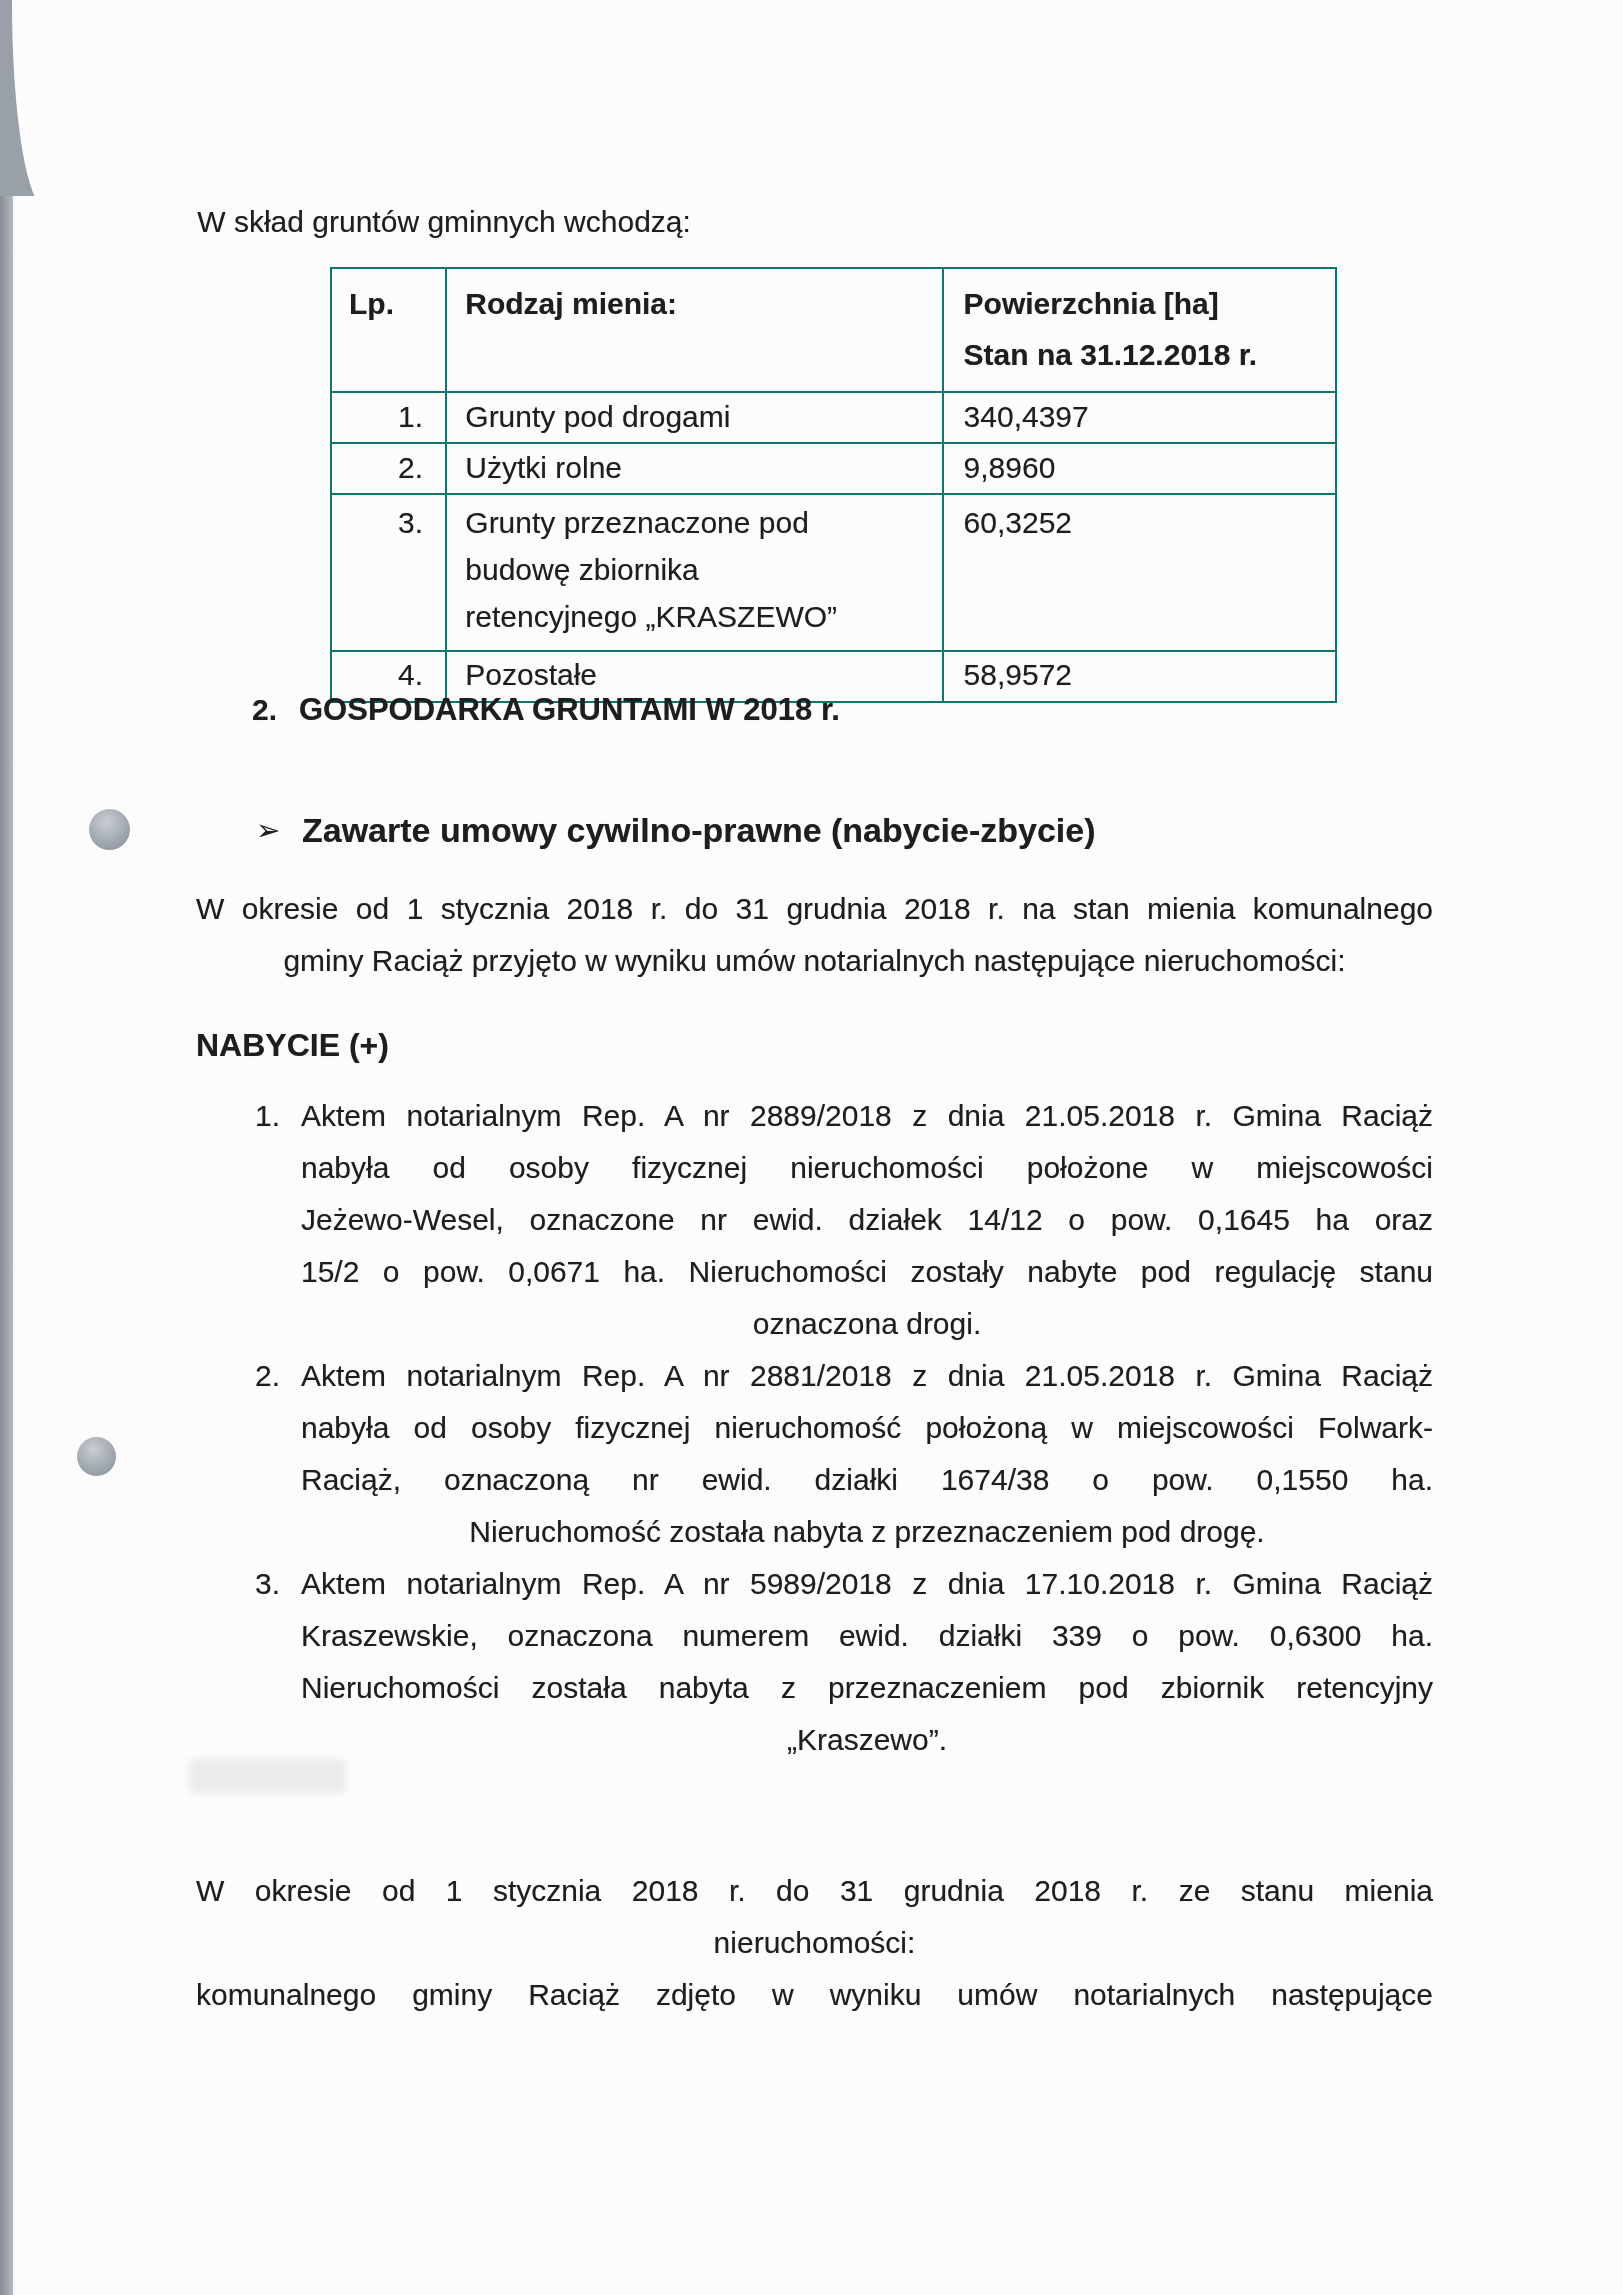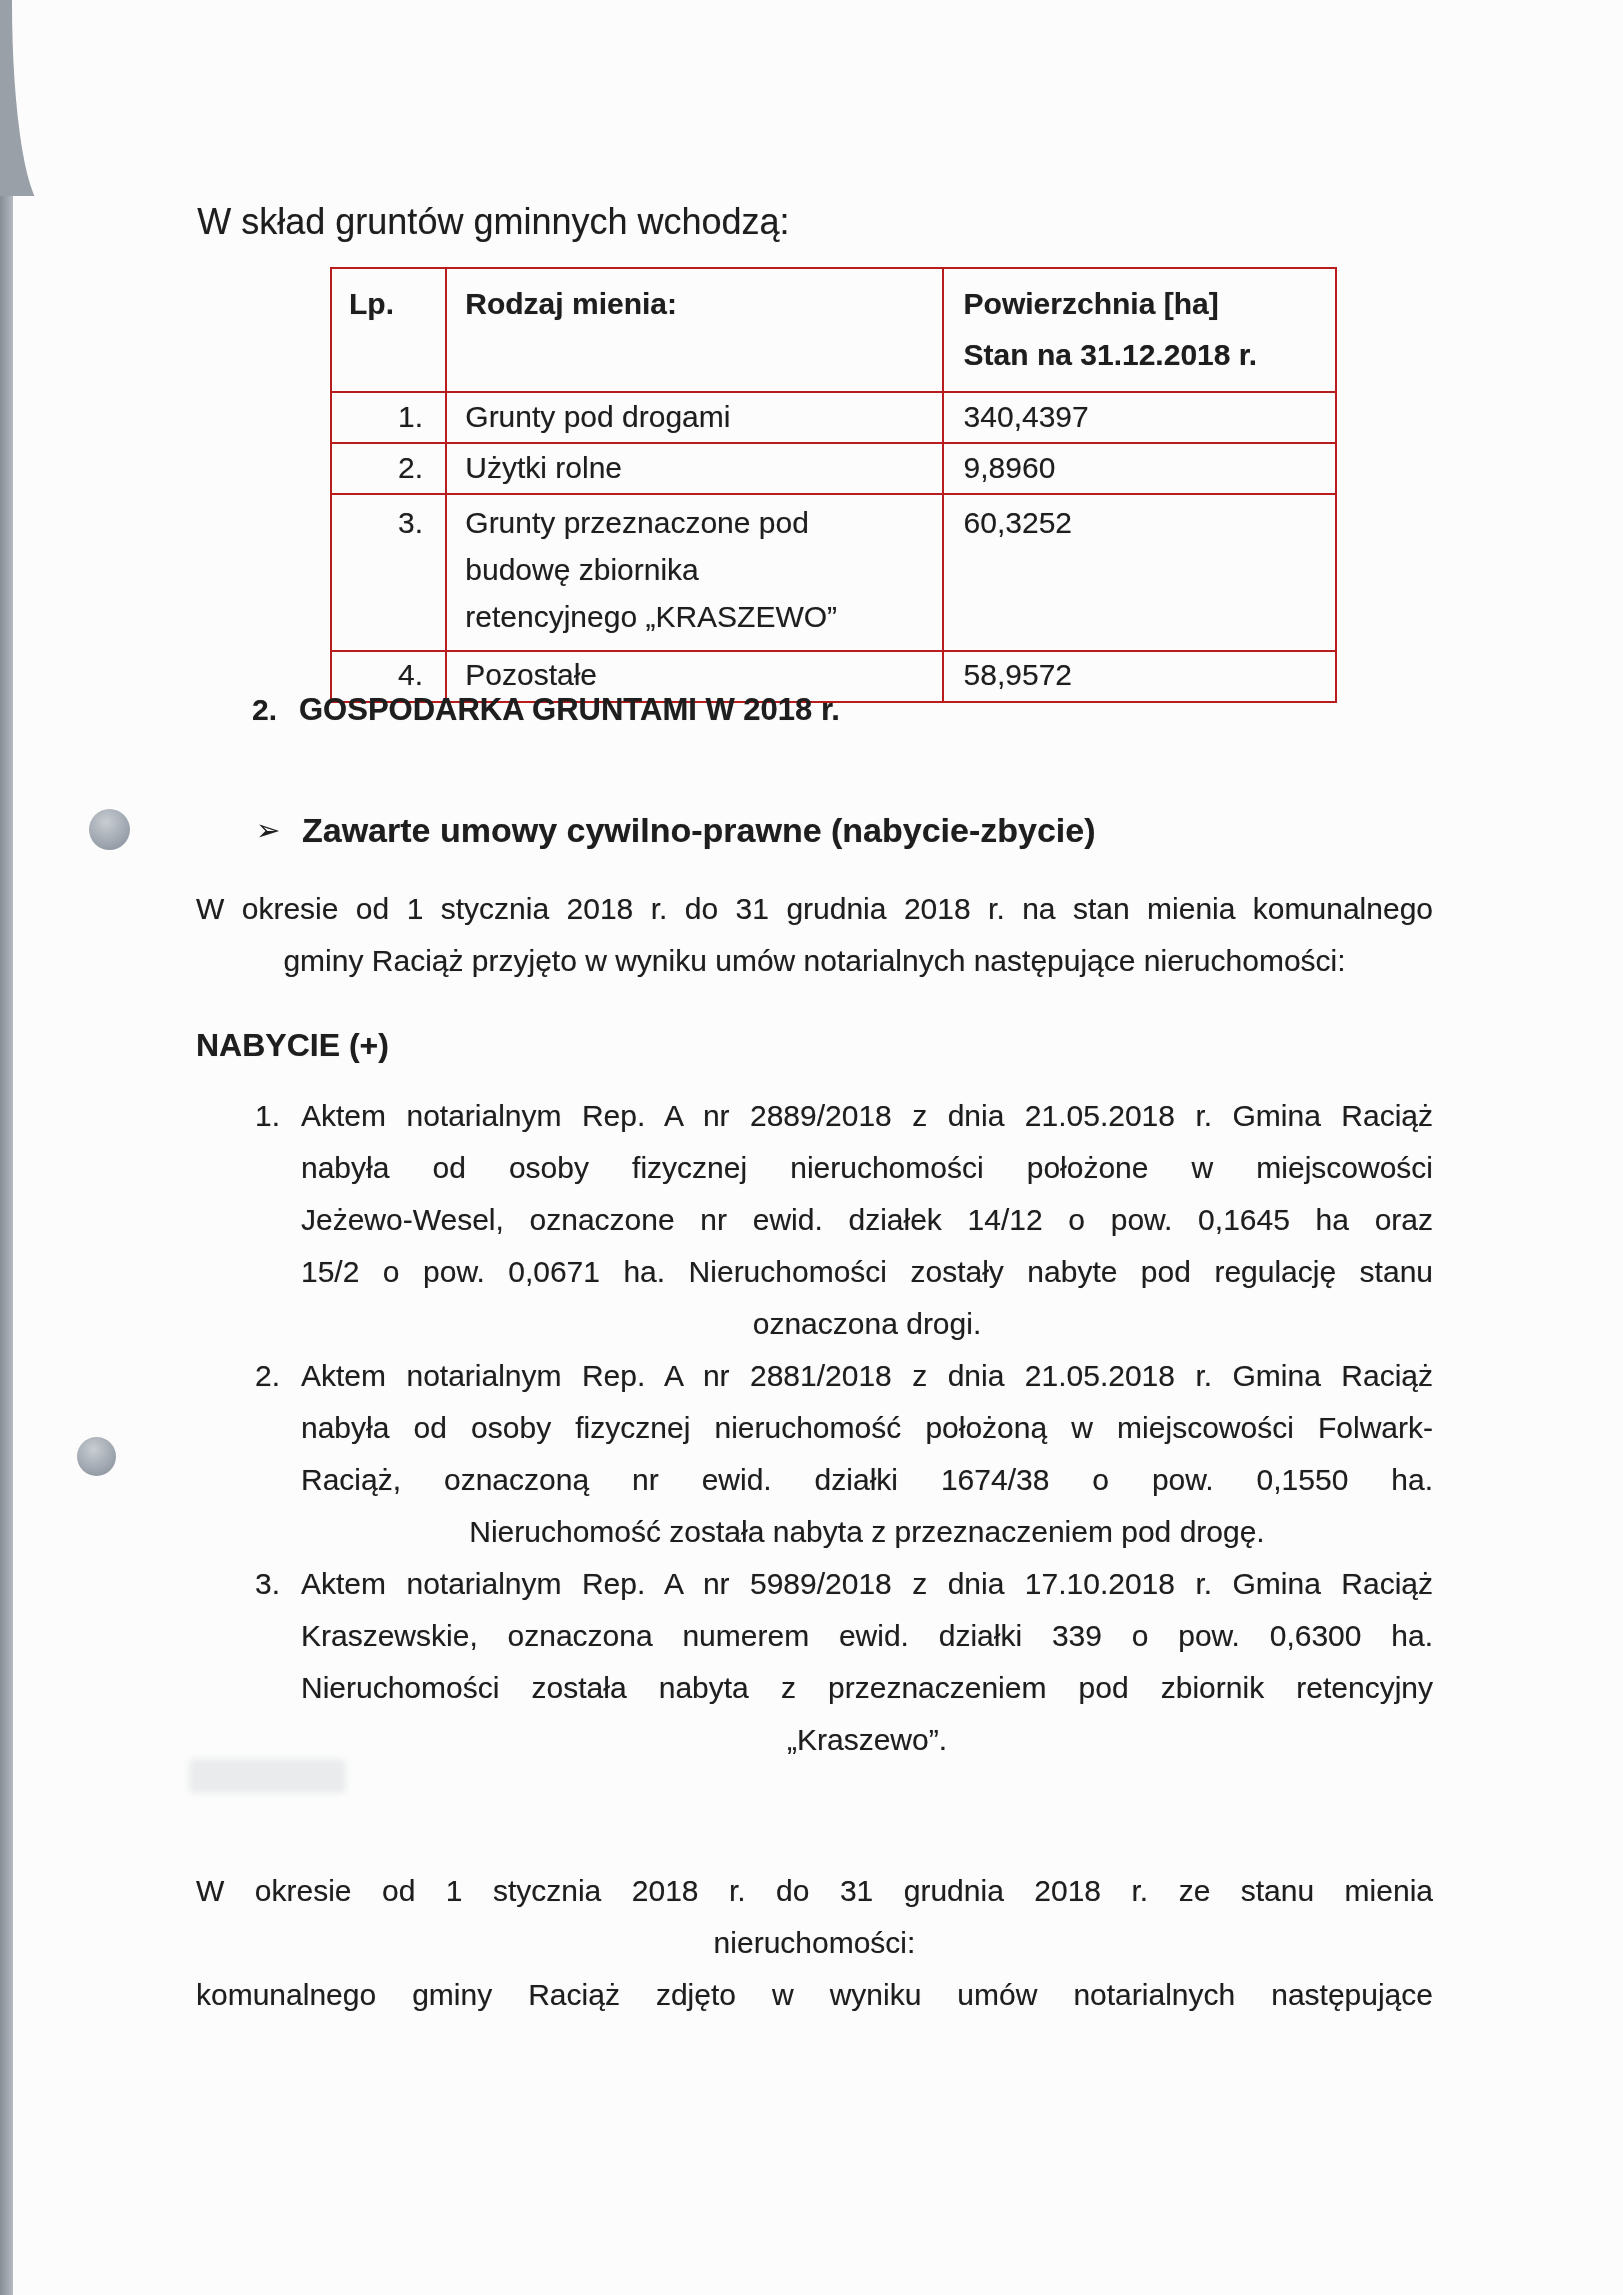--- a/index.html
+++ b/index.html
@@ -23,26 +23,26 @@
   #dot1{left:89px;top:809px;width:41px;height:41px;}
   #dot2{left:77px;top:1437px;width:39px;height:39px;}
   .smudge{position:absolute;left:189px;top:1759px;width:157px;height:34px;
     background:rgba(150,158,168,.18);filter:blur(3.9px);border-radius:5.2px;}
 
   .content{position:absolute;left:196px;top:0;width:1237px;}
   .line{display:block;font-size:30px;line-height:52px;}
   .jline{text-align:justify;text-align-last:justify;}
   .lline{text-align:center;}
 
-  #h-intro{position:absolute;top:196px;left:1.3px;font-size:36px;line-height:52px;}
+  #h-intro{position:absolute;top:196px;left:1.3px;font-size:30px;line-height:52px;}
 
   
   #land-table{position:absolute;top:267px;left:134px;width:1005px;
     border-collapse:collapse;table-layout:fixed;}
-  #land-table td{border:2px solid #b91c1c;vertical-align:top;
+  #land-table td{border:2px solid #0f766e;vertical-align:top;
     font-size:30px;padding:12px;}
   #land-table .col-lp{width:115px;}
   #land-table .col-kind{width:497px;}
   #land-table .col-area{width:393px;}
   #land-table .hdr td{font-weight:700;padding-top:9.2px;padding-bottom:10.5px;line-height:51px;}
   #land-table .hdr .c-lp{padding-left:17px;}
   #land-table .c-kind{padding-left:18.3px;}
   #land-table .c-area{padding-left:19.6px;}
   #land-table .body-row td{padding-top:3.9px;padding-bottom:6.5px;line-height:39px;}
   #land-table .body-row .c-lp{text-align:right;padding-right:22px;}

